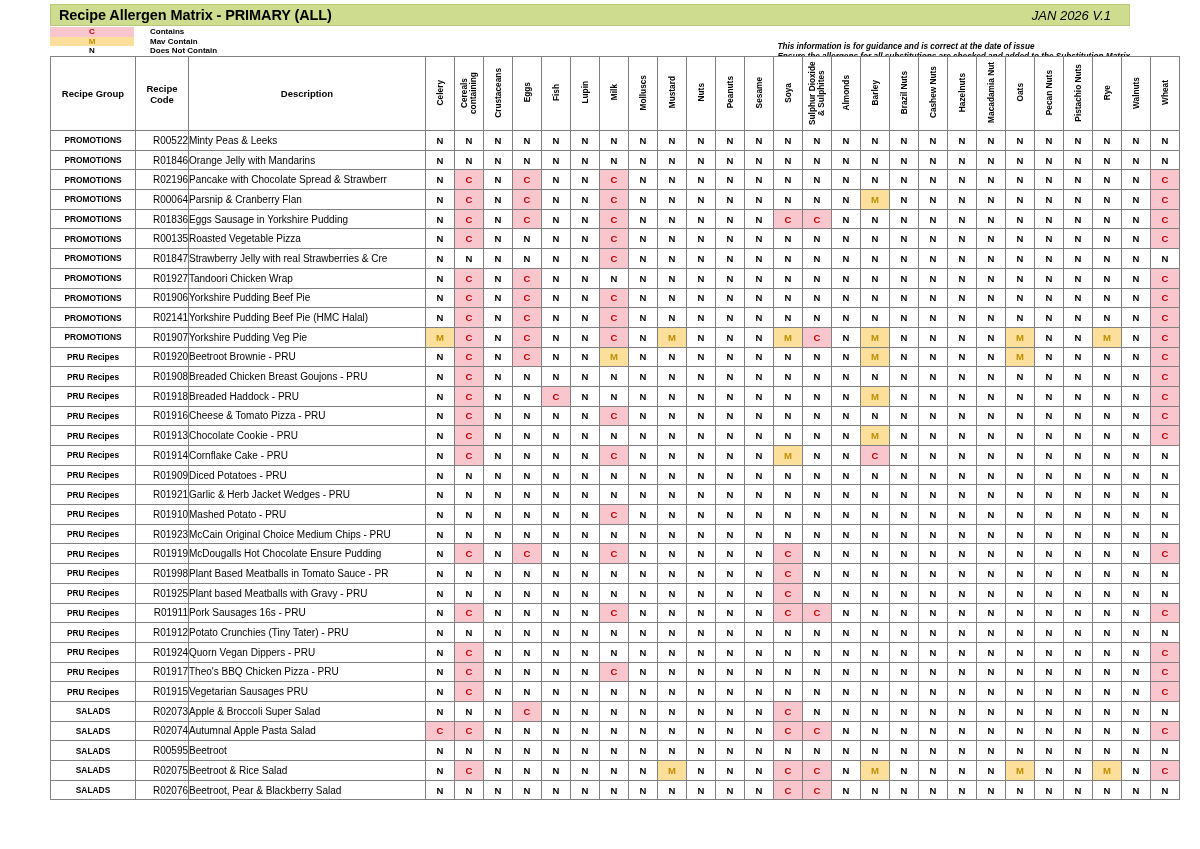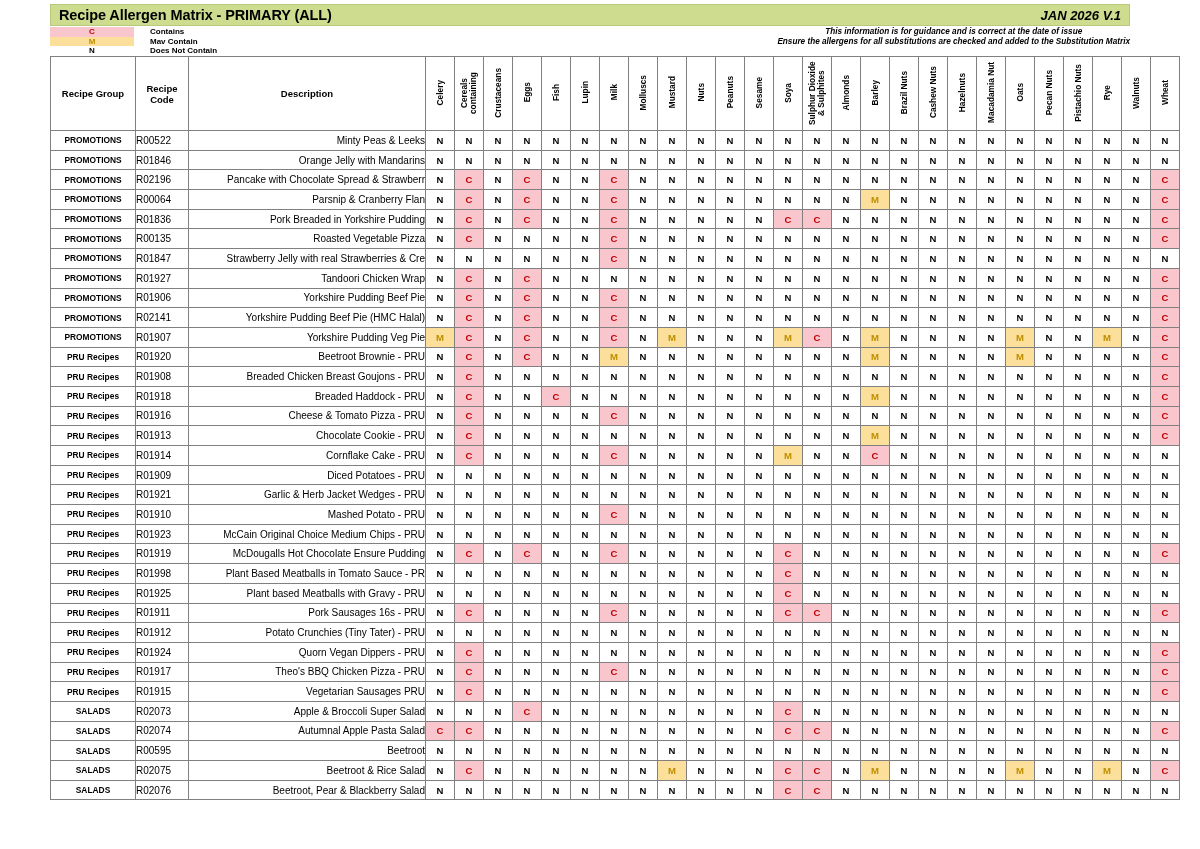--- a/index.html
+++ b/index.html
@@ -18,42 +18,42 @@
     background:#cddc8f;
     border:1px solid #b8c97c;
     box-sizing:border-box;
   }
   .title-text{
     position:absolute;left:8px;top:2px;
     font-size:14.5px;font-weight:bold;color:#000;
     letter-spacing:-0.1px;
   }
   .version-text{
-    position:absolute;right:8px;top:3px;
-    font-size:13px;font-weight:bold;font-style:italic;color:#000;text-align:right;
+    position:absolute;right:18px;top:3px;
+    font-size:13px;font-weight:normal;font-style:italic;color:#000;text-align:right;
   }
 
   
   .legend{position:absolute;left:50px;top:27px;}
   .legend-row{display:flex;align-items:center;height:9.5px;}
   .legend-key{
     width:84px;text-align:center;
     font-size:8px;font-weight:bold;line-height:9.5px;
   }
   .legend-key.c{background:#f9c6ce;color:#c00000;}
   .legend-key.m{background:#fbdf9a;color:#bf8f00;}
   .legend-key.n{background:transparent;color:#000;}
   .legend-label{
     margin-left:16px;font-size:8px;font-weight:bold;color:#000;
     line-height:9.5px;white-space:nowrap;
   }
 
   
   .disclaimer{
-    position:absolute;right:70px;top:27px;text-align:center;margin-left:32px;
+    position:absolute;right:70px;top:42px;text-align:left;margin-left:32px;
   }
   .disclaimer div{
     font-size:8.2px;font-weight:bold;font-style:italic;color:#000;
     line-height:10px;white-space:nowrap;
   }
 
   
   table.matrix{
     position:absolute;left:50px;top:56px;
     border-collapse:collapse;
@@ -94,25 +94,25 @@
   col.c-al{width:29px;}
 
   
   td.grp{
     height:19.7px;
     font-size:8.4px;font-weight:bold;
     text-align:center;color:#000;
     white-space:nowrap;overflow:hidden;
   }
   td.code{
+    font-size:10px;text-align:right;color:#000;
+    white-space:nowrap;overflow:hidden;
+  }
+  td.desc{
     font-size:10px;text-align:left;color:#000;
-    white-space:nowrap;overflow:hidden;
-  }
-  td.desc{
-    font-size:10px;text-align:right;color:#000;
     padding-left:3px;
     white-space:nowrap;overflow:hidden;
   }
   td.al{
     font-size:9.5px;font-weight:bold;text-align:center;
     color:#000;
   }
   td.al.v-C{background:#f9c6ce;color:#c00000;}
   td.al.v-M{background:#fbdf9a;color:#bf8f00;}
   td.al.v-N{background:#ffffff;color:#000;}
@@ -333,21 +333,21 @@
           <td class="al v-N">N</td>
           <td class="al v-N">N</td>
           <td class="al v-N">N</td>
           <td class="al v-N">N</td>
           <td class="al v-N">N</td>
           <td class="al v-C">C</td>
         </tr>
         <tr>
           <td class="grp">PROMOTIONS</td>
           <td class="code">R01836</td>
-          <td class="desc">Pork Breaded in Yorkshire Pudding</td>
+          <td class="desc">Eggs Sausage in Yorkshire Pudding</td>
           <td class="al v-N">N</td>
           <td class="al v-C">C</td>
           <td class="al v-N">N</td>
           <td class="al v-C">C</td>
           <td class="al v-N">N</td>
           <td class="al v-N">N</td>
           <td class="al v-C">C</td>
           <td class="al v-N">N</td>
           <td class="al v-N">N</td>
           <td class="al v-N">N</td>

